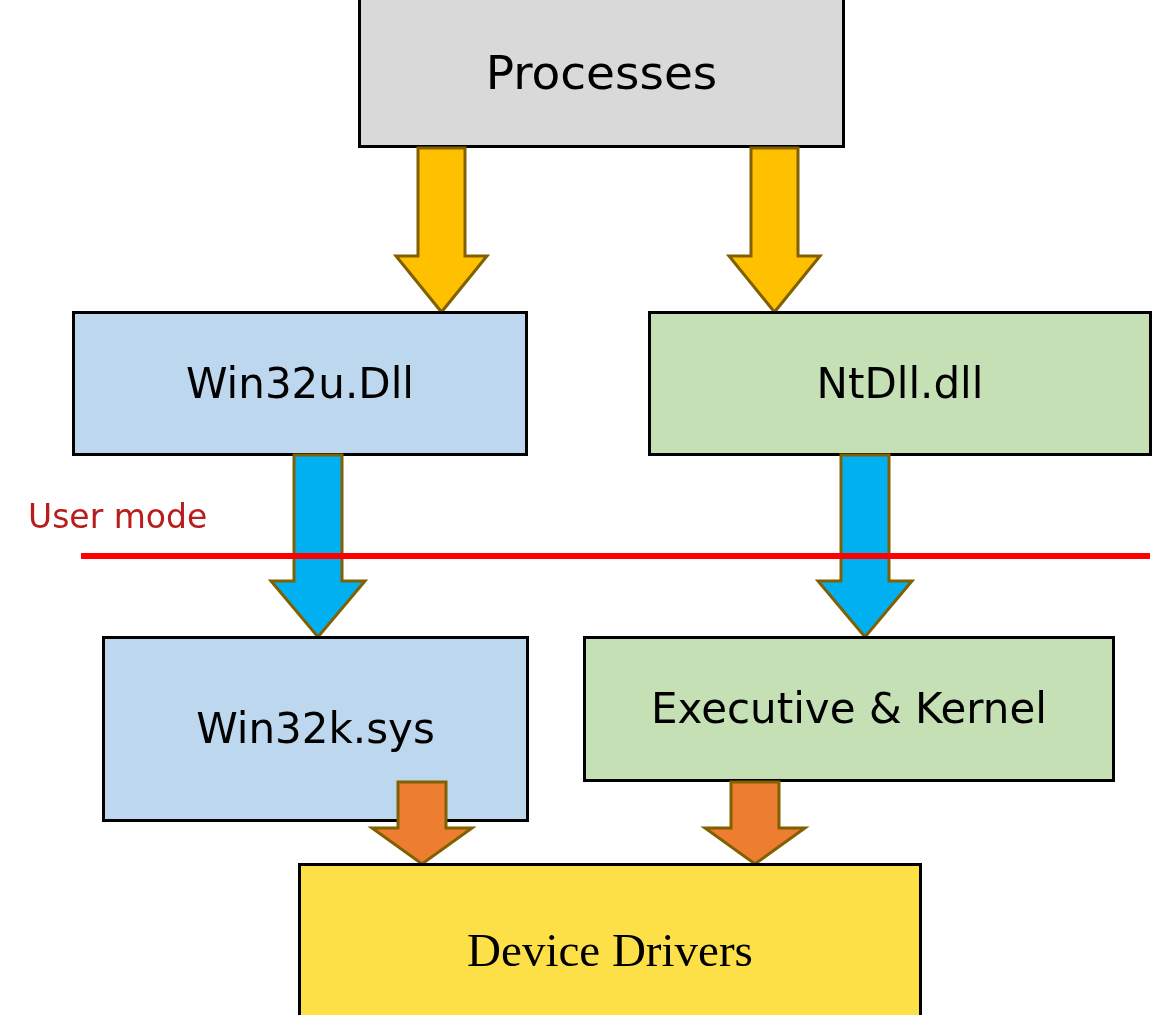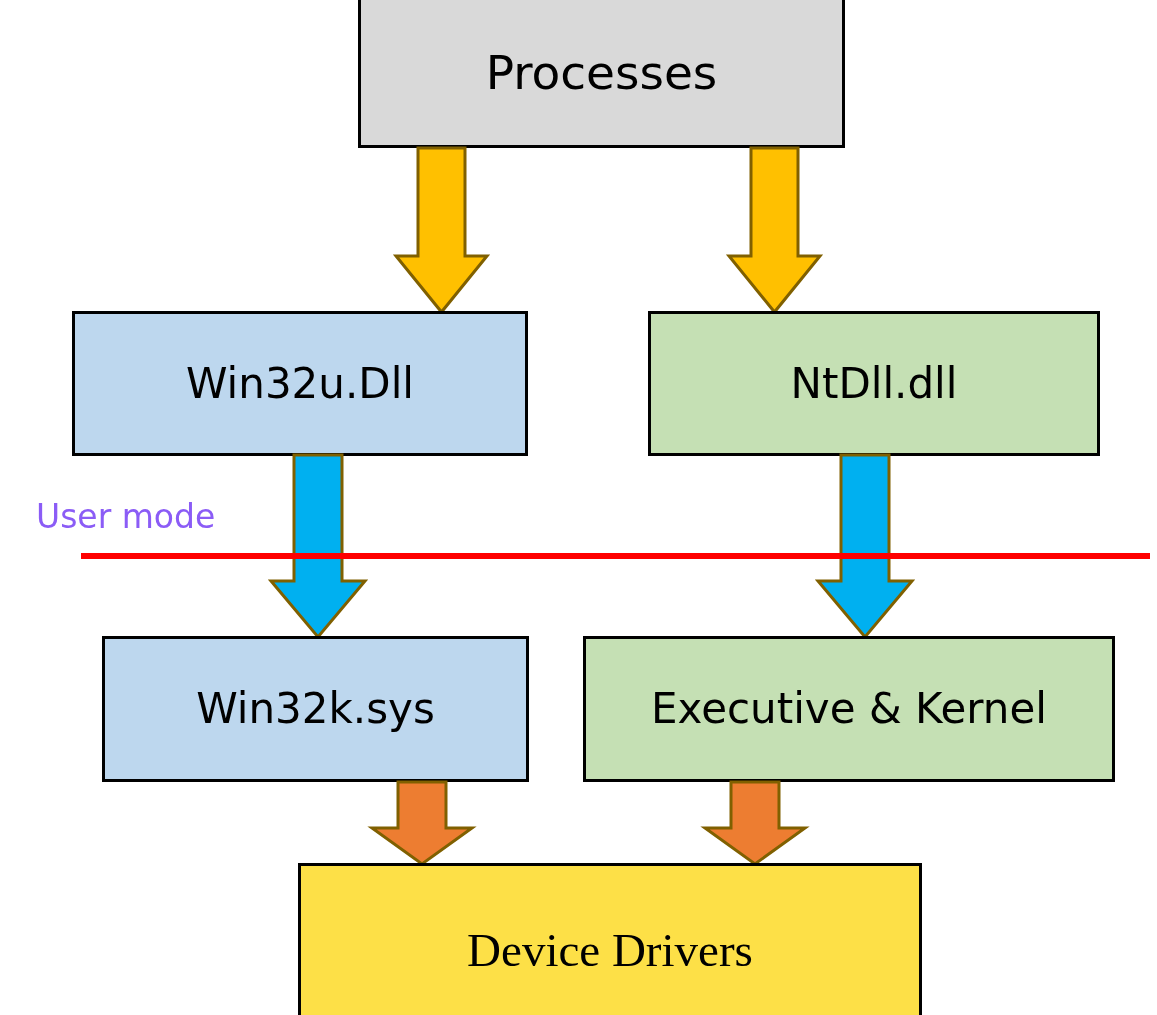--- a/index.html
+++ b/index.html
@@ -34,25 +34,24 @@
     position: absolute;
   }
   .arrow svg {
     display: block;
     width: 100%;
     height: 100%;
     overflow: visible;
   }
   .mode-label {
     position: absolute;
-    color: #8b5cf6;
+    color: #b91c1c;
     font-size: 33px;
     line-height: 1;
     white-space: nowrap;
-    margin-left: 8px;
   }
   .divider {
     position: absolute;
     background: #ff0000;
   }
 </style>
 </head>
 <body>
 
 <div id="canvas">
@@ -70,21 +69,21 @@
   <div class="arrow" style="left:729px; top:148px; width:91px; height:164px;">
     <svg viewBox="0 0 91 164" preserveAspectRatio="none">
       <polygon points="22,0 69,0 69,108 91,108 45.5,164 0,108 22,108" fill="#ffc000" stroke="#806000" stroke-width="3" stroke-linejoin="miter"></polygon>
     </svg>
   </div>
 
   <div class="box" style="left:72px; top:311px; width:456px; height:145px; background:#bdd7ee; font-size:42px;">
     <span class="box-label">Win32u.Dll</span>
   </div>
 
-  <div class="box" style="left:648px; top:311px; width:452px; height:145px; background:#c5e0b4; font-size:42px;">
+  <div class="box" style="left:648px; top:311px; width:504px; height:145px; background:#c5e0b4; font-size:42px;">
     <span class="box-label">NtDll.dll</span>
   </div>
 
   <div class="arrow" style="left:271px; top:455px; width:94px; height:182px;">
     <svg viewBox="0 0 94 182" preserveAspectRatio="none">
       <polygon points="23,0 71,0 71,126 94,126 47,182 0,126 23,126" fill="#00b0f0" stroke="#806000" stroke-width="3" stroke-linejoin="miter"></polygon>
     </svg>
   </div>
 
   <div class="arrow" style="left:818px; top:455px; width:94px; height:182px;">
@@ -93,21 +92,21 @@
     </svg>
   </div>
 
   <div class="mode-label" style="left:28px; top:500px;">
     <span>User mode</span>
   </div>
 
   <div class="divider" style="left:81px; top:553px; width:1069px; height:6px;"></div>
 
 
-  <div class="box" style="left:102px; top:636px; width:427px; height:146px; background:#bdd7ee; font-size:42px;">
+  <div class="box" style="left:102px; top:636px; width:427px; height:186px; background:#bdd7ee; font-size:42px;">
     <span class="box-label">Win32k.sys</span>
   </div>
 
   <div class="box" style="left:583px; top:636px; width:532px; height:146px; background:#c5e0b4; font-size:42px;">
     <span class="box-label">Executive &amp; Kernel</span>
   </div>
 
   <div class="arrow" style="left:372px; top:782px; width:100px; height:82px;">
     <svg viewBox="0 0 100 82" preserveAspectRatio="none">
       <polygon points="26,0 74,0 74,46 100,46 50,82 0,46 26,46" fill="#ed7d31" stroke="#806000" stroke-width="3" stroke-linejoin="miter"></polygon>

